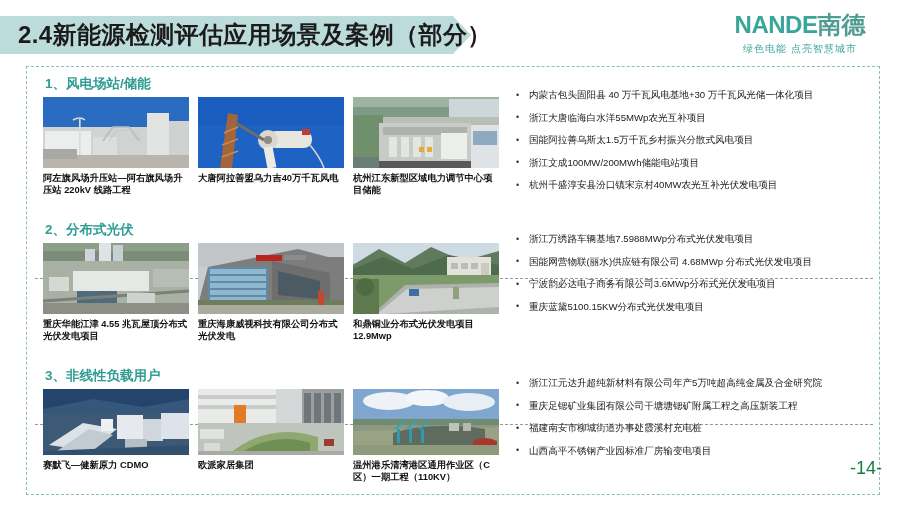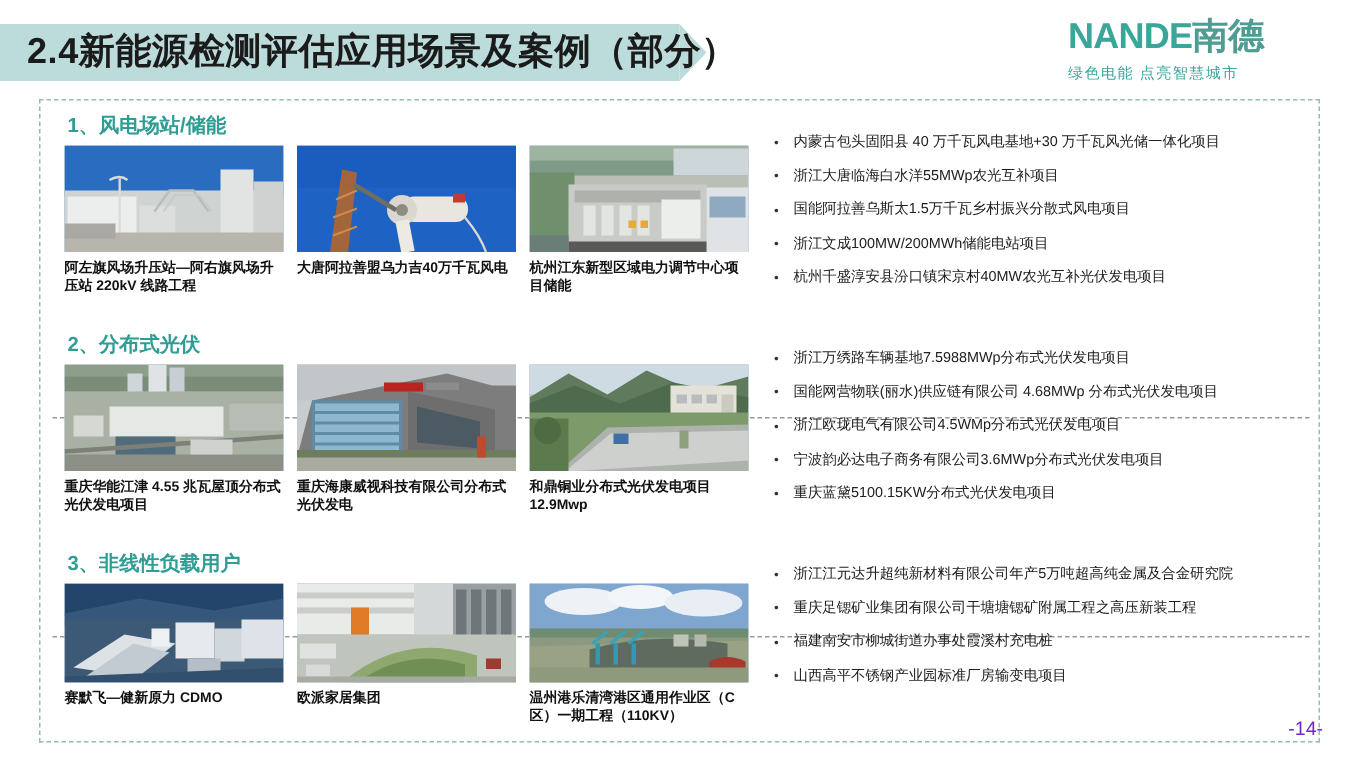--- a/index.html
+++ b/index.html
@@ -26,21 +26,21 @@
   }
   .title-text {
     position:absolute; left:18px; top:17px;
     height:36px; line-height:36px;
     font-size:24px; font-weight:bold; color:#1b1b1b;
     letter-spacing:0.4px;
     white-space:nowrap;
     z-index:3;
   }
 
-  .logo-wrap { position:absolute; right:18px; top:12px; width:176px; }
+  .logo-wrap { position:absolute; right:18px; top:12px; width:176px; text-align:center; }
   .logo-main {
     font-size:24px; font-weight:bold; color:#3aa69a;
     letter-spacing:-0.5px; line-height:26px; white-space:nowrap;
   }
   .logo-main .cn { color:#4f9c93; letter-spacing:0; }
   .logo-sub {
     font-size:10px; color:#3aa69a; letter-spacing:1px; margin-top:4px;
     white-space:nowrap;
   }
 
@@ -99,22 +99,22 @@
     white-space:nowrap;
   }
   .bullets li:before {
     content:"•"; position:absolute; left:1px; top:-0.5px;
     font-size:9px; color:#333;
   }
   .section.s2 .bullets { top:18px; }
   .section.s3 .bullets { top:16px; }
 
   .page-num {
-    position:absolute; right:24px; bottom:20px;
-    font-size:13px; color:#6d28d9; font-weight:normal;
+    position:absolute; right:24px; bottom:34px;
+    font-size:18px; color:#15803d; font-weight:normal;
   }
 </style>
 </head>
 <body>
 
 <div class="slide">
 
   <div class="title-band"></div>
   <div class="title-text">2.4新能源检测评估应用场景及案例（部分）</div>
 
@@ -277,21 +277,20 @@
               <rect x="100" y="44" width="6" height="12" fill="#8fa07f"></rect>
             </svg>
           </div>
           <div class="cap">和鼎铜业分布式光伏发电项目12.9Mwp</div>
         </div>
       </div>
 
       <ul class="bullets">
         <li>浙江万绣路车辆基地7.5988MWp分布式光伏发电项目</li>
         <li>国能网营物联(丽水)供应链有限公司 4.68MWp 分布式光伏发电项目</li>
-        <li>浙江欧珑电气有限公司4.5WMp分布式光伏发电项目</li>
         <li>宁波韵必达电子商务有限公司3.6MWp分布式光伏发电项目</li>
         <li>重庆蓝黛5100.15KW分布式光伏发电项目</li>
       </ul>
     </div>
 
     <div class="section s3">
       <div class="sec-title">3、非线性负载用户</div>
 
       <div class="gallery">
         <div class="tile t1">

